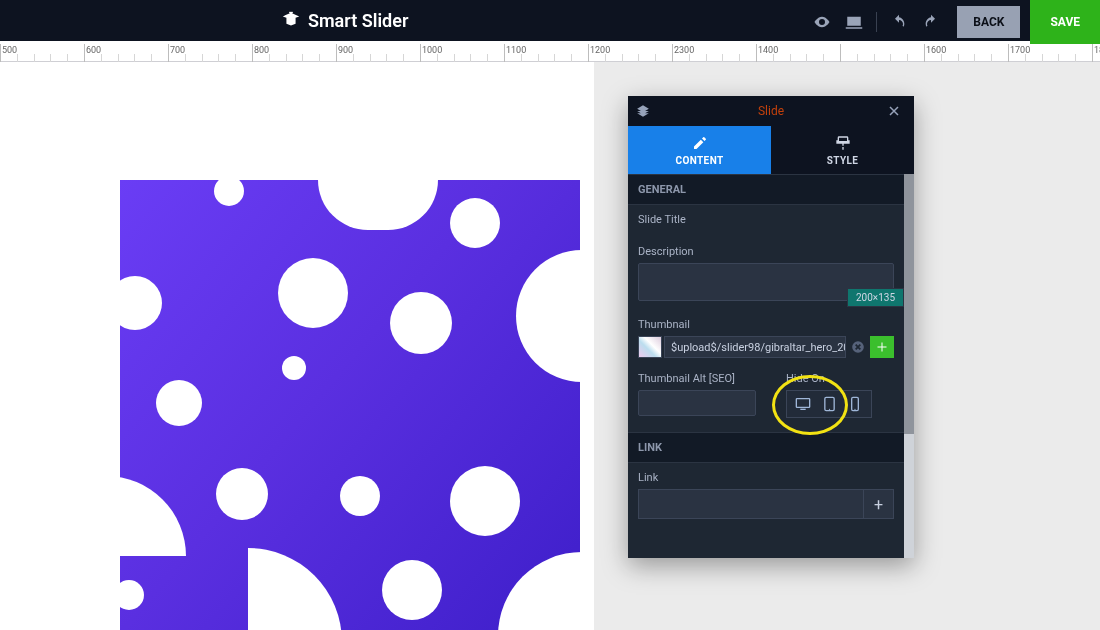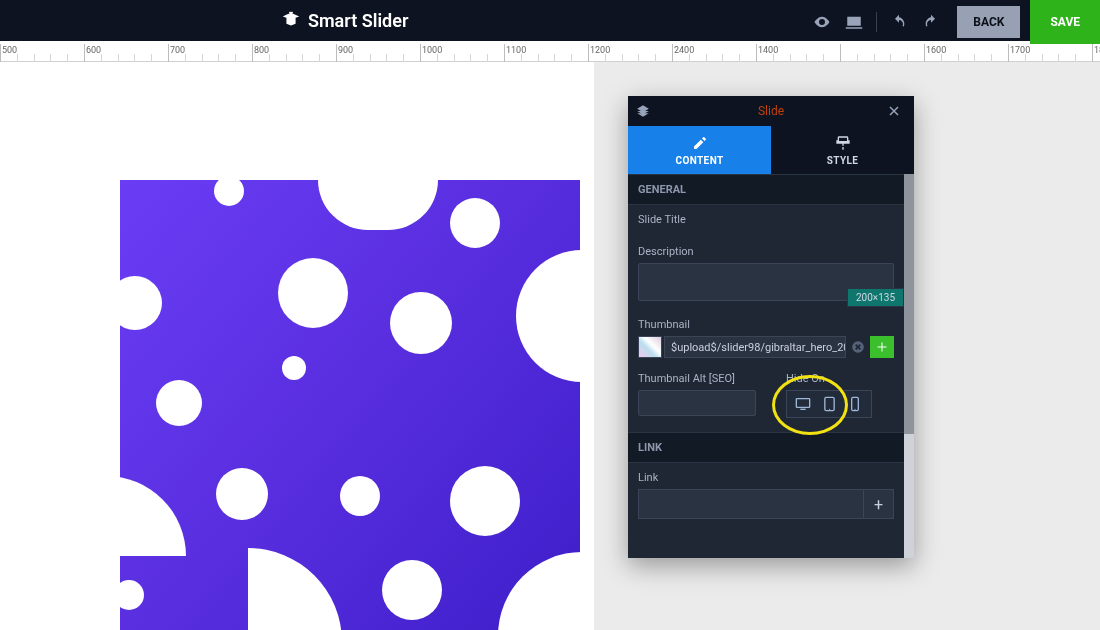--- a/index.html
+++ b/index.html
@@ -144,21 +144,21 @@
     <div class="tick-minor" style="left: 537.6px;"></div>
     <div class="tick-minor" style="left: 554.4px;"></div>
     <div class="tick-minor" style="left: 571.2px;"></div>
     <div class="tick-major" style="left: 588px;"></div>
     <div class="tick-lbl" style="left: 588px;">1200</div>
     <div class="tick-minor" style="left: 604.8px;"></div>
     <div class="tick-minor" style="left: 621.6px;"></div>
     <div class="tick-minor" style="left: 638.4px;"></div>
     <div class="tick-minor" style="left: 655.2px;"></div>
     <div class="tick-major" style="left: 672px;"></div>
-    <div class="tick-lbl" style="left: 672px;">2400</div>
+    <div class="tick-lbl" style="left: 672px;">2300</div>
     <div class="tick-minor" style="left: 688.8px;"></div>
     <div class="tick-minor" style="left: 705.6px;"></div>
     <div class="tick-minor" style="left: 722.4px;"></div>
     <div class="tick-minor" style="left: 739.2px;"></div>
     <div class="tick-major" style="left: 756px;"></div>
     <div class="tick-lbl" style="left: 756px;">1400</div>
     <div class="tick-minor" style="left: 772.8px;"></div>
     <div class="tick-minor" style="left: 789.6px;"></div>
     <div class="tick-minor" style="left: 806.4px;"></div>
     <div class="tick-minor" style="left: 823.2px;"></div>

